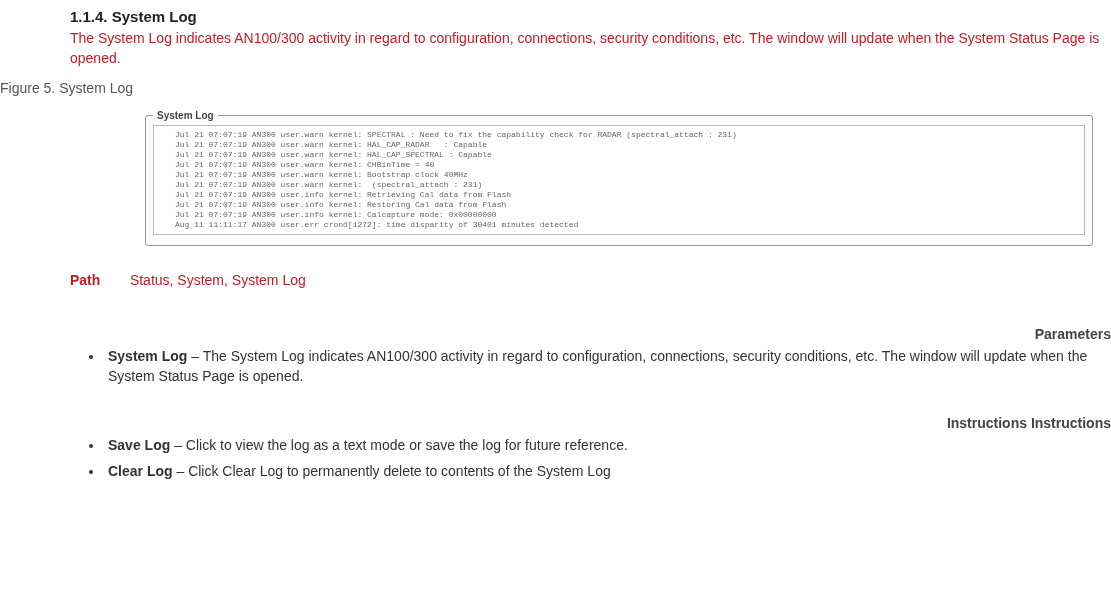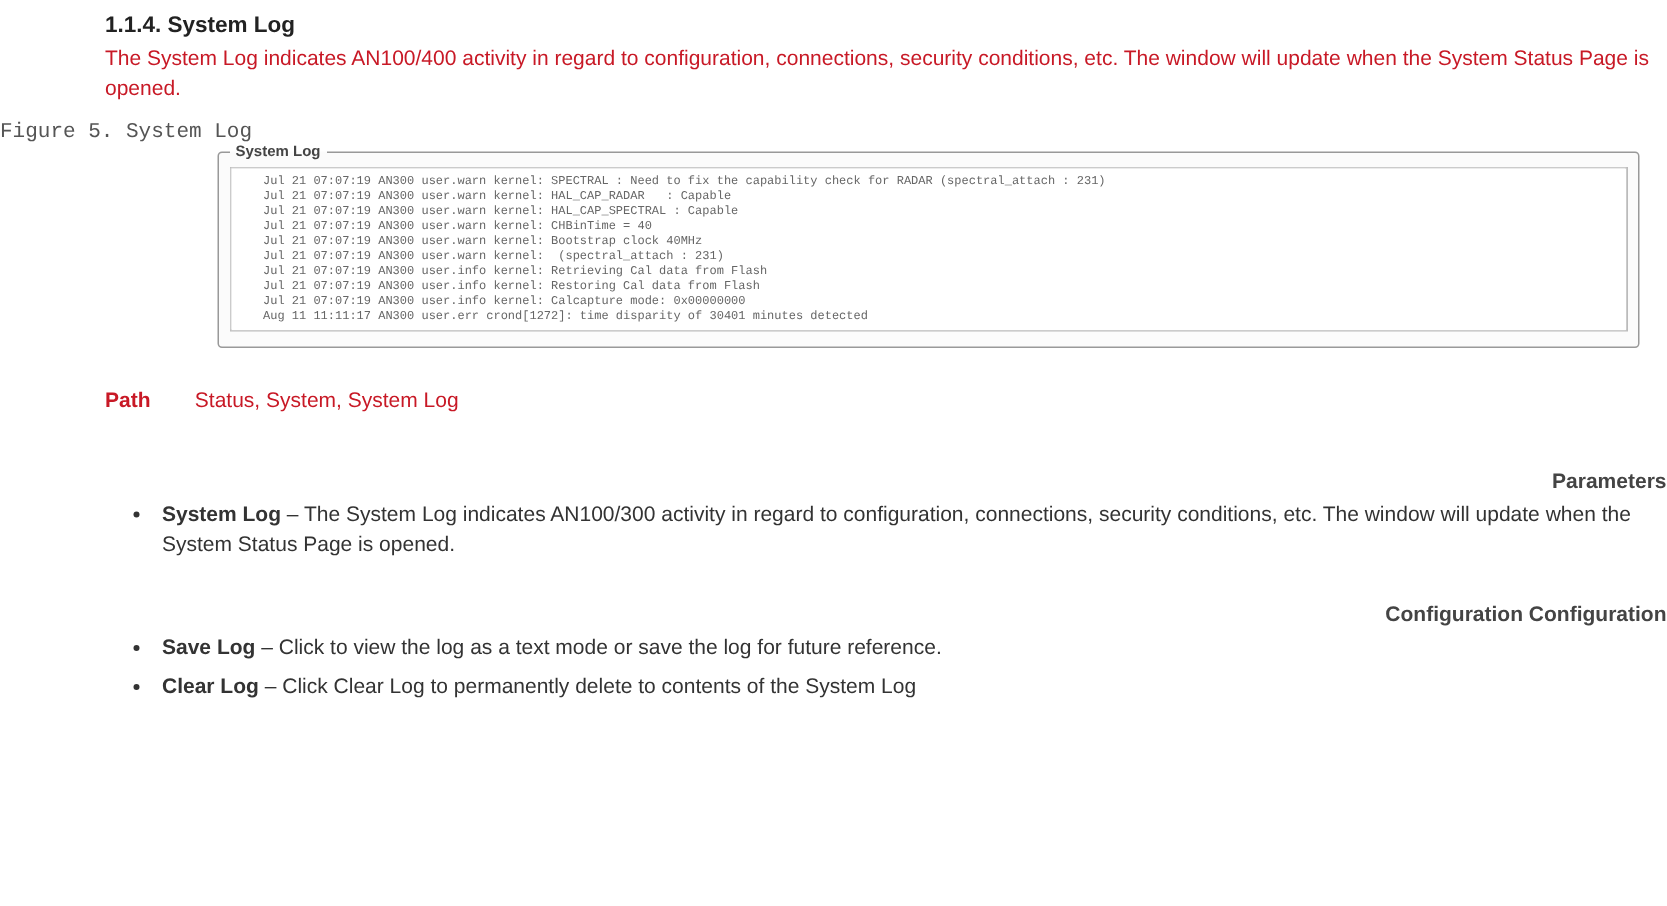--- a/index.html
+++ b/index.html
@@ -23,21 +23,21 @@
     font-size: 14px;
     margin-left: 70px;
     margin-right: 4px;
     line-height: 1.4;
     margin-bottom: 12px;
   }
   .figure-caption {
     font-size: 14px;
     color: #555;
     margin-left: 0;
-    font-family: Liberation Mono, monospace;
+    margin-bottom: 14px;
   }
   
   .syslog-panel-wrap {
     margin-left: 145px;
     margin-right: 18px;
     margin-bottom: 26px;
   }
   .syslog-fieldset {
     border: 1px solid #999;
     border-radius: 3px;
@@ -118,21 +118,21 @@
     padding-left: 4px;
   }
   ul.param-list li .item-name {
     font-weight: bold;
   }
 </style>
 </head>
 <body>
 
 <div class="section-heading">1.1.4. System Log</div>
-<div class="red-intro">The System Log indicates AN100/400 activity in regard to configuration, connections, security conditions, etc. The window will update when the System Status Page is opened.</div>
+<div class="red-intro">The System Log indicates AN100/300 activity in regard to configuration, connections, security conditions, etc. The window will update when the System Status Page is opened.</div>
 <div class="figure-caption">Figure 5. System Log</div>
 
 <div class="syslog-panel-wrap">
   <fieldset class="syslog-fieldset">
     <legend class="syslog-legend">System Log</legend>
     <textarea class="syslog-textarea" readonly="" style="">Jul 21 07:07:19 AN300 user.warn kernel: SPECTRAL : Need to fix the capability check for RADAR (spectral_attach : 231)
 Jul 21 07:07:19 AN300 user.warn kernel: HAL_CAP_RADAR   : Capable
 Jul 21 07:07:19 AN300 user.warn kernel: HAL_CAP_SPECTRAL : Capable
 Jul 21 07:07:19 AN300 user.warn kernel: CHBinTime = 40
 Jul 21 07:07:19 AN300 user.warn kernel: Bootstrap clock 40MHz
@@ -150,21 +150,21 @@
   <span class="path-value">Status, System, System Log</span>
 </div>
 
 <div class="sub-heading">Parameters</div>
 <ul class="param-list">
   <li>
     <span class="item-name">System Log</span><span> – The System Log indicates AN100/300 activity in regard to configuration, connections, security conditions, etc. The window will update when the System Status Page is opened.</span>
   </li>
 </ul>
 
-<div class="sub-heading">Configuration Configuration</div>
+<div class="sub-heading">Instructions Instructions</div>
 <ul class="param-list">
   <li>
     <span class="item-name">Save Log</span><span> – Click to view the log as a text mode or save the log for future reference.</span>
   </li>
   <li>
     <span class="item-name">Clear Log</span><span> – Click Clear Log to permanently delete to contents of the System Log</span>
   </li>
 </ul>
 
 </body></html>

